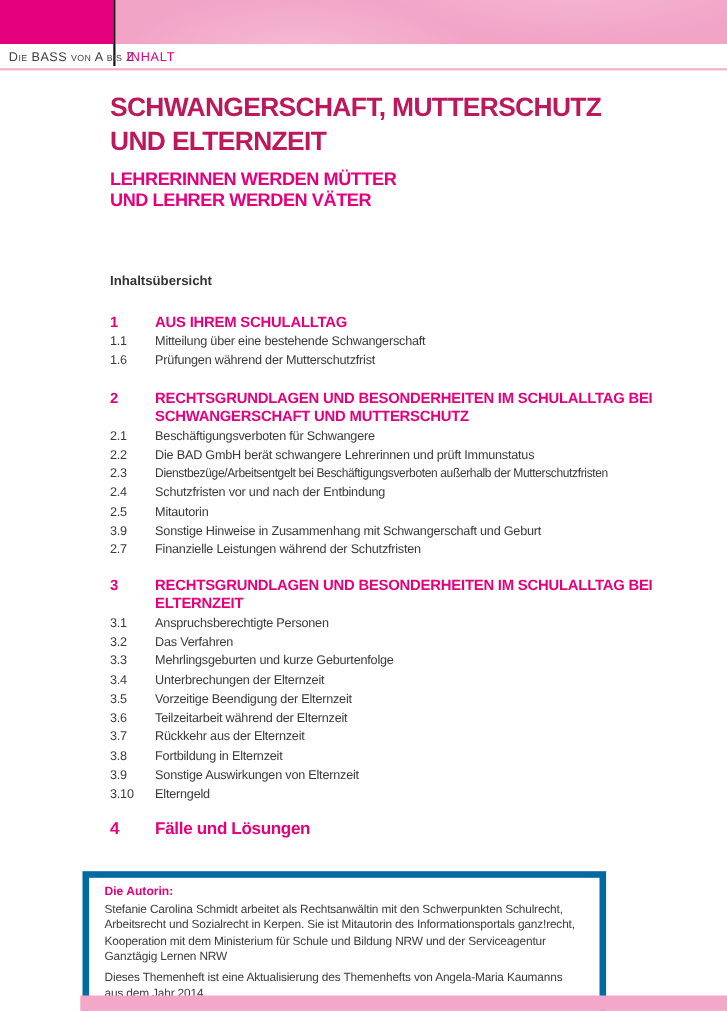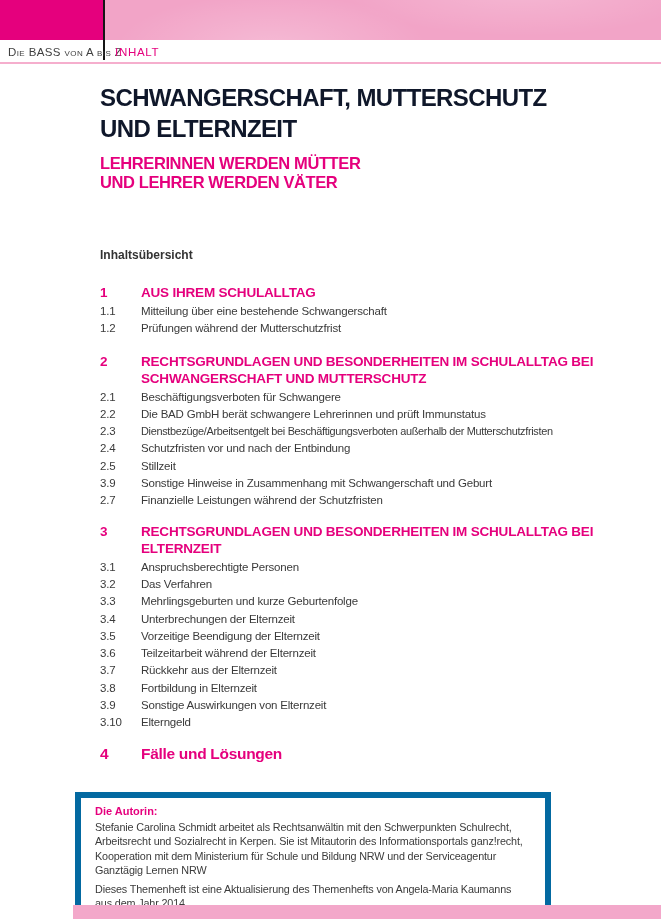--- a/index.html
+++ b/index.html
@@ -42,21 +42,21 @@
     color: #e5007d; letter-spacing: 0.7px;
   }
   .head-rule {
     position: absolute; left: 0; top: 62px; width: 100%; height: 2px;
     background: #f5aecd;
   }
 
   
   .title {
     position: absolute; left: 100px; top: 82px; width: 540px;
-    color: #0f172a; font-weight: bold;
+    color: #be185d; font-weight: bold;
     font-size: 24px; line-height: 31px; letter-spacing: -0.6px;
   }
   .subtitle {
     position: absolute; left: 100px; width: 540px;
     color: #e5007d; font-weight: bold;
     font-size: 16.5px; line-height: 17px; letter-spacing: -0.4px;
   }
   .subtitle.s1 { top: 155px; }
   .subtitle.s2 { top: 174px; }
 
@@ -144,21 +144,21 @@
         <div class="sec-head">
           <span class="num-col">1</span>
           <span class="head-text">AUS IHREM SCHULALLTAG</span>
         </div>
         <div class="items">
           <div class="item">
             <span class="num-col">1.1</span>
             <span class="label">Mitteilung über eine bestehende Schwangerschaft</span>
           </div>
           <div class="item">
-            <span class="num-col">1.2</span>
+            <span class="num-col">1.6</span>
             <span class="label">Prüfungen während der Mutterschutzfrist</span>
           </div>
         </div>
       </div>
       <div class="sec n2">
         <div class="sec-head">
           <span class="num-col">2</span>
           <span class="head-text">RECHTSGRUNDLAGEN UND BESONDERHEITEN IM SCHULALLTAG BEI SCHWANGERSCHAFT UND MUTTERSCHUTZ</span>
         </div>
         <div class="items">
@@ -173,21 +173,21 @@
           <div class="item">
             <span class="num-col">2.3</span>
             <span class="label condensed">Dienstbezüge/Arbeitsentgelt bei Beschäftigungsverboten außerhalb der Mutterschutzfristen</span>
           </div>
           <div class="item">
             <span class="num-col">2.4</span>
             <span class="label">Schutzfristen vor und nach der Entbindung</span>
           </div>
           <div class="item">
             <span class="num-col">2.5</span>
-            <span class="label">Stillzeit</span>
+            <span class="label">Mitautorin</span>
           </div>
           <div class="item">
             <span class="num-col">3.9</span>
             <span class="label">Sonstige Hinweise in Zusammenhang mit Schwangerschaft und Geburt</span>
           </div>
           <div class="item">
             <span class="num-col">2.7</span>
             <span class="label">Finanzielle Leistungen während der Schutzfristen</span>
           </div>
         </div>

